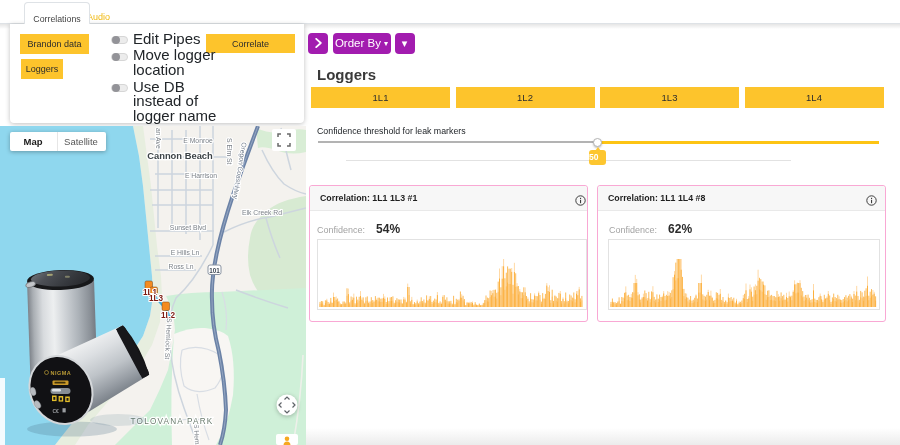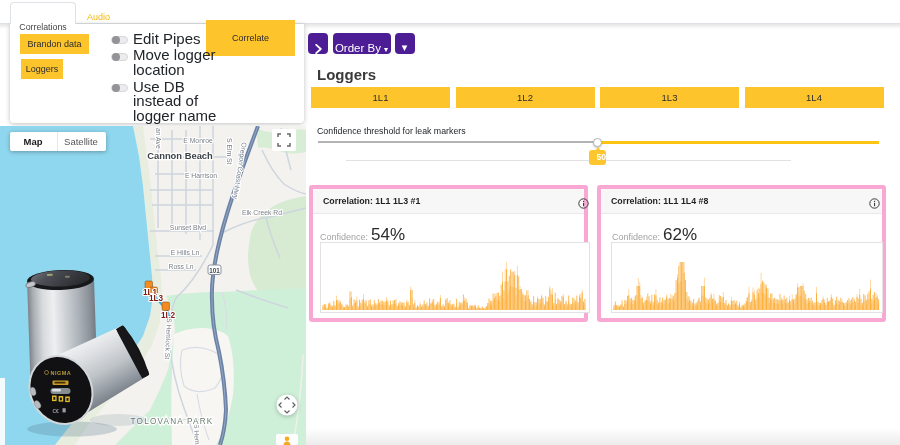--- a/index.html
+++ b/index.html
@@ -1,48 +1,48 @@
 <!DOCTYPE html>
 <html><head><meta charset="utf-8"><style>
 *{margin:0;padding:0;box-sizing:border-box}
 html,body{width:900px;height:445px;overflow:hidden;background:#fff;
 font-family:"Liberation Sans",sans-serif;}
 .abs{position:absolute}
 .btn-y{position:absolute;background:#fdc42c;border-radius:0;color:#2d2d2d;
 font-size:9px;display:flex;align-items:center;justify-content:center;white-space:nowrap}
-.btn-g{position:absolute;background:#4c1d95;border-radius:4px;color:#fff;
-font-size:8.8px;display:flex;align-items:flex-end;justify-content:center}
+.btn-g{position:absolute;background:#a21caf;border-radius:4px;color:#fff;
+font-size:8.8px;display:flex;align-items:center;justify-content:center}
 .lbl{position:absolute;font-size:15px;color:#212529;line-height:14.5px}
 .toggle{position:absolute;width:17px;height:8px;background:#ececec;
 border:1px solid #d6d6d6;border-radius:4.5px}
 .toggle:before{content:"";position:absolute;left:0px;top:-1px;width:8px;height:8px;
 border-radius:50%;background:#939398}
-.card{position:absolute;top:185px;background:#fff;border:4px solid #f9a8d4;border-radius:3px;height:137px}
+.card{position:absolute;top:185px;background:#fff;border:1px solid #f9a8d4;border-radius:3px;height:137px}
 .card-h{position:absolute;left:0;right:0;top:0;height:25px;background:#f7f7f7;
 border-bottom:1px solid #e9e9e9;font-weight:bold;font-size:8.8px;color:#1f1f1f;
 line-height:25px;padding-left:10px;border-radius:3px 3px 0 0}
 .conf{position:absolute;top:36px;left:7px;font-size:9px;color:#a3a3a3}
-.conf b{font-size:17px;color:#2b2b2b;font-weight:normal;margin-left:3px}
+.conf b{font-size:12px;color:#2b2b2b;font-weight:bold;margin-left:11px}
 .chartbox{position:absolute;top:53px;border:1px solid #e2e2e2;height:71px;background:#fff}
 </style></head>
 <body>
 
 <div class="abs" style="left:0;top:23px;width:900px;height:1px;background:#dee2e6"></div>
-<div class="abs" style="left:10px;top:2px;width:66px;height:22px;background:#fff;
+<div class="abs" style="left:24px;top:2px;width:66px;height:22px;background:#fff;
 border:1px solid #dee2e6;border-bottom:none;border-radius:4px 4px 0 0;
-font-size:8.8px;color:#454545;text-align:center;padding-top:19px;z-index:3">Correlations</div>
+font-size:8.8px;color:#454545;text-align:center;padding-top:11px;z-index:3">Correlations</div>
 <div class="abs" style="left:87px;top:12px;font-size:9px;color:#f0b90f">Audio</div>
 <div class="abs" style="left:0;top:24px;width:900px;height:5px;
 background:linear-gradient(to bottom,rgba(0,0,0,0.10),rgba(0,0,0,0))"></div>
 
 <div class="abs" style="left:10px;top:24px;width:294px;height:99px;background:#fff;
 border-radius:0 0 4px 4px;box-shadow:0 1px 5px rgba(0,0,0,0.25);z-index:2"></div>
 <div class="btn-y" style="left:20px;top:34px;width:69px;height:20px;z-index:4">Brandon data</div>
 <div class="btn-y" style="left:21px;top:59px;width:42px;height:20px;z-index:4">Loggers</div>
-<div class="btn-y" style="left:206px;top:20px;width:89px;height:36px;z-index:4">Correlate</div>
+<div class="btn-y" style="left:206px;top:34px;width:89px;height:19px;z-index:4">Correlate</div>
 <div class="toggle" style="left:111px;top:35.5px;z-index:4"></div>
 <div class="toggle" style="left:111px;top:53px;z-index:4"></div>
 <div class="toggle" style="left:111px;top:83.5px;z-index:4"></div>
 <div class="lbl" style="left:133px;top:31.5px;z-index:4">Edit Pipes</div>
 <div class="lbl" style="left:133px;top:48px;z-index:4">Move logger<br>location</div>
 <div class="lbl" style="left:133px;top:79.5px;z-index:4">Use DB<br>instead of<br>logger name</div>
 
 <div class="btn-g" style="left:308px;top:33px;width:20px;height:20.5px;font-weight:bold;z-index:4">
     <svg width="7" height="10" viewBox="0 0 7 10">
       <path d="M1.2,0.8 L5.8,5 L1.2,9.2" stroke="#fff" stroke-width="1.8" fill="none" stroke-linecap="round" stroke-linejoin="round"></path>
@@ -59,21 +59,21 @@
 <div class="btn-y" style="left:600px;top:87px;width:139px;height:21px;font-size:9.5px">1L3</div>
 <div class="btn-y" style="left:744.5px;top:87px;width:139px;height:21px;font-size:9.5px">1L4</div>
 
 <div class="abs" style="left:317px;top:126px;font-size:8.8px;color:#212529">Confidence threshold for leak markers</div>
 <div class="abs" style="left:318px;top:141px;width:280px;height:2px;background:#b3b3b3"></div>
 <div class="abs" style="left:598px;top:140.5px;width:281px;height:3.5px;background:#fdc414"></div>
 <div class="abs" style="left:593px;top:137.5px;width:9px;height:9px;border-radius:50%;
 background:#fff;border:1px solid #b5b5b5;box-shadow:0 1px 2px rgba(0,0,0,.25)"></div>
 <div class="abs" style="left:346px;top:160px;width:445px;height:1px;background:#e2e2e2"></div>
 <div class="abs" style="left:589px;top:150px;width:17px;height:15px;background:#fdc62f;
-border-radius:3px;color:#fff;font-size:8.5px;font-weight:bold;text-align:right;line-height:15px">50</div>
+border-radius:3px;color:#fff;font-size:8.5px;font-weight:bold;text-align:left;line-height:15px">50</div>
 <div class="abs" style="left:594.5px;top:147px;width:0;height:0;border-left:3.5px solid transparent;
 border-right:3.5px solid transparent;border-bottom:4px solid #fdc62f"></div>
 
 <div class="card" style="left:309px;width:279px">
   <div class="card-h">Correlation: 1L1 1L3 #1</div>
   <svg class="abs" style="top:9px;left:265px" width="11" height="11" viewBox="0 0 11 11">
       <circle cx="5.5" cy="5.5" r="4.7" fill="none" stroke="#3c3c3c" stroke-width="1"></circle>
       <rect x="5" y="4.8" width="1.1" height="3.4" fill="#3c3c3c"></rect>
       <rect x="5" y="2.8" width="1.1" height="1.2" fill="#3c3c3c"></rect>
     </svg>

